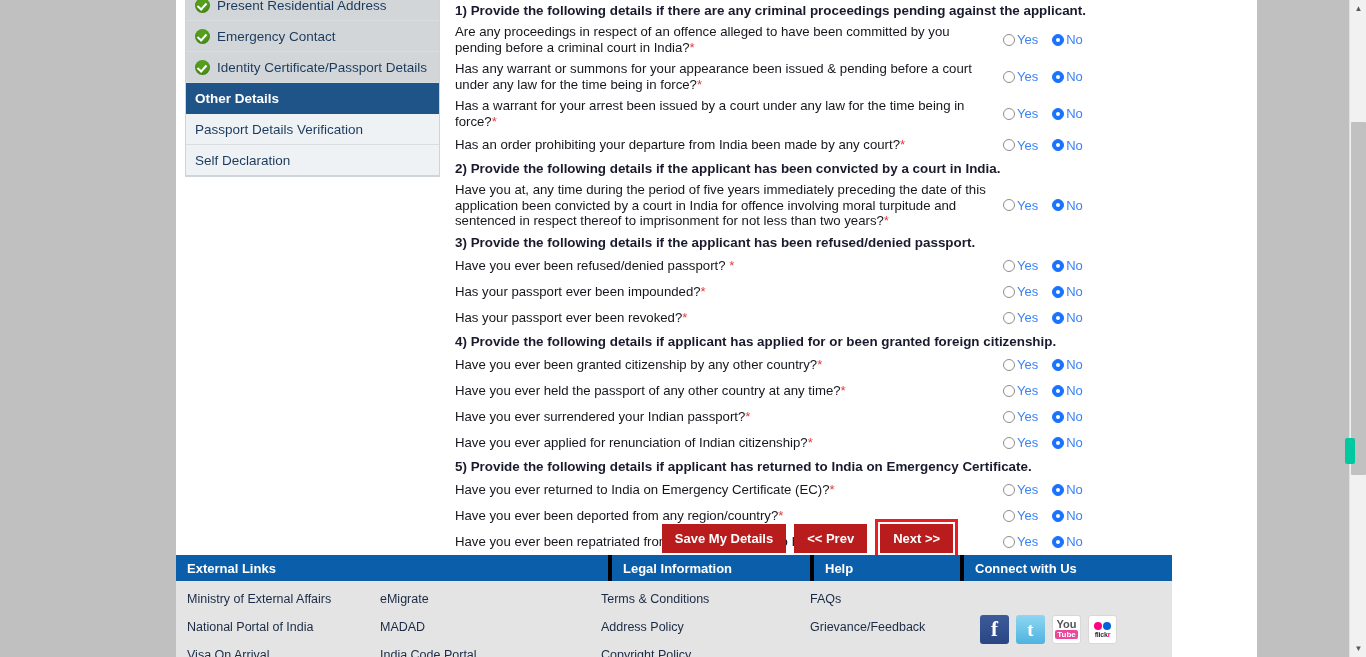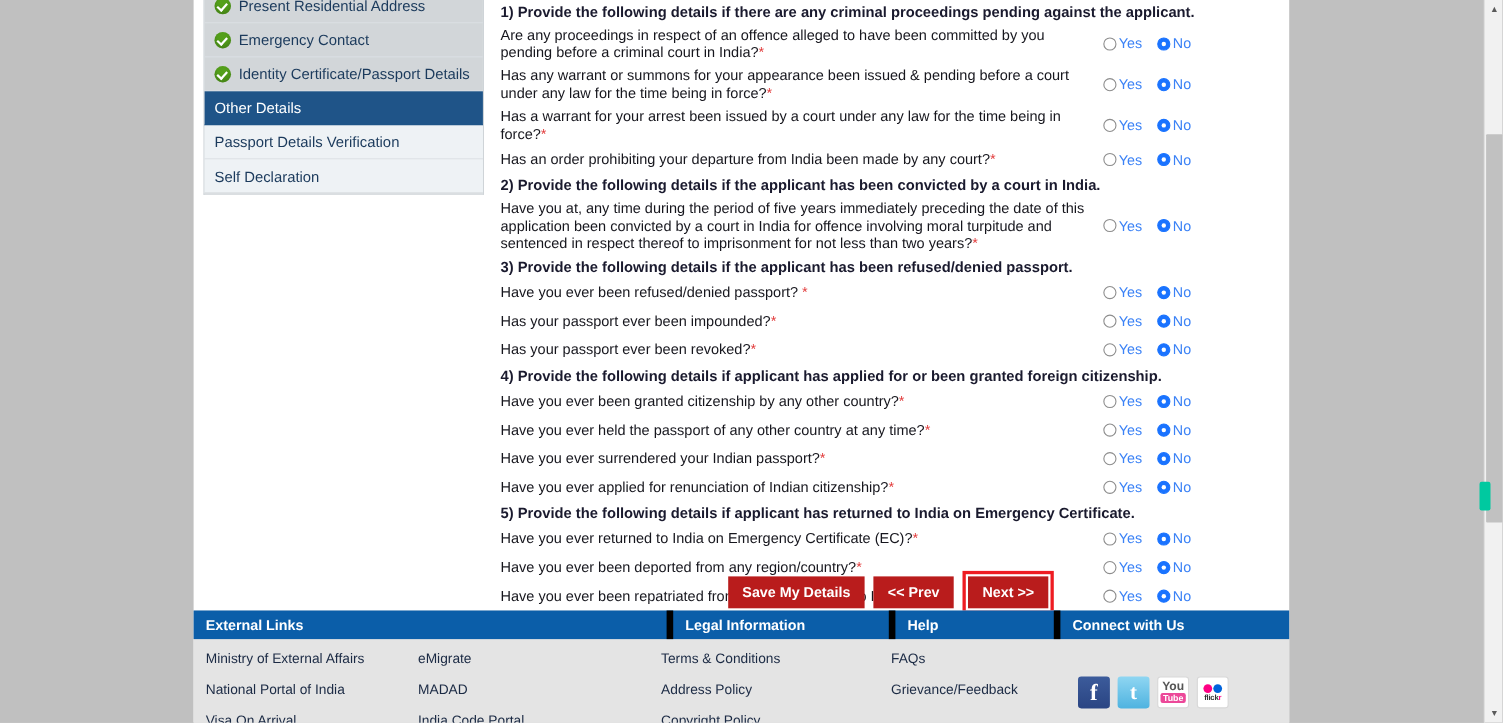--- a/index.html
+++ b/index.html
@@ -13,21 +13,21 @@
   #page {
     position: relative;
     width: 1366px; height: 657px;
     background: #c0c0c0;
   }
 
   
   .sheet {
     position: absolute;
     left: 176px; top: 0;
-    width: 996px; height: 657px;
+    width: 1081px; height: 657px;
     background: #ffffff;
     overflow: hidden;
   }
 
   
   .sidebar {
     position: absolute;
     left: 9px; top: -10px;
     width: 255px;
     border: 1px solid #cfd4d8;
@@ -42,21 +42,21 @@
     font-size: 13.5px;
     color: #1b3a5c;
     border-bottom: 1px solid #d9dde1;
     background: #eef2f5;
     white-space: nowrap;
   }
   .side-item.done { background: #d2d6d9; }
   .side-item.active {
     background: #1f5488;
     color: #ffffff;
-    font-weight: normal;
+    font-weight: bold;
     border-bottom: 1px solid #1f5488;
   }
   .side-item.plain { background: #eef2f5; }
   .side-item:last-child { border-bottom: 1px solid #cfd4d8; }
   .chk {
     flex: 0 0 auto;
     width: 15px; height: 15px;
     border-radius: 50%;
     background: #54a01b;
     margin-right: 7px;
@@ -182,21 +182,21 @@
     height: 26px;
     background: #0b5ea9;
   }
   .foot-head .fh {
     color: #ffffff;
     font-weight: bold;
     font-size: 13px;
     display: flex;
     align-items: center;
     padding-left: 11px;
-    border-right: 6px solid #000000;
+    border-right: 4px solid #000000;
     white-space: nowrap;
   }
   .fh.c1 { width: 436px; }
   .fh.c2 { width: 202px; }
   .fh.c3 { width: 150px; }
   .fh.c4 { flex: 1 1 auto; border-right: none; }
 
   .foot-body {
     display: flex;
     padding-top: 11px;

